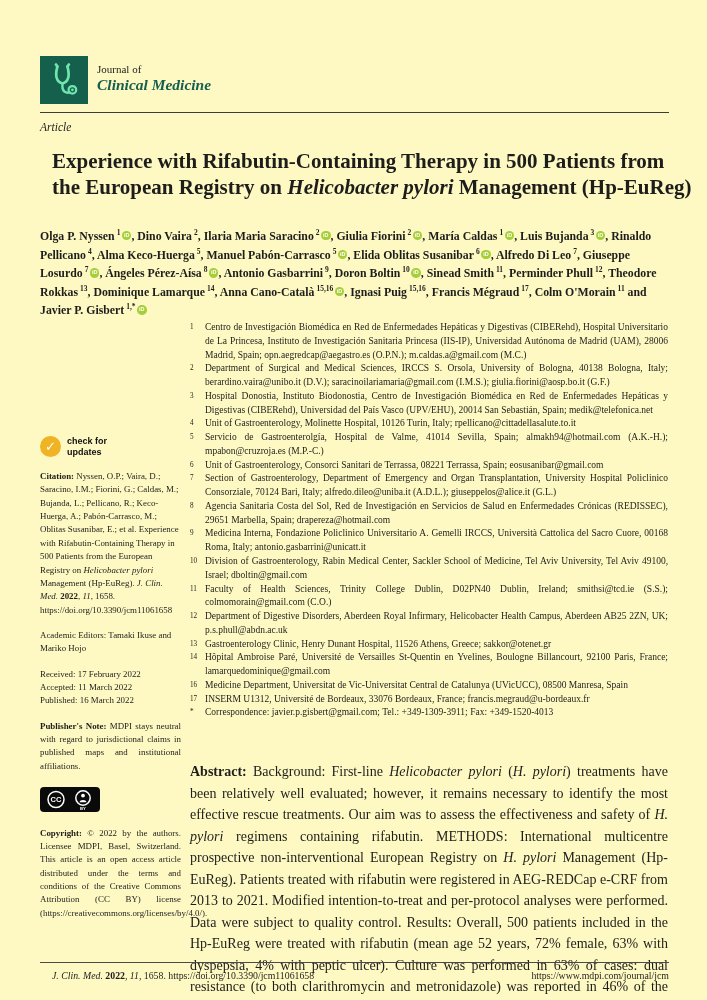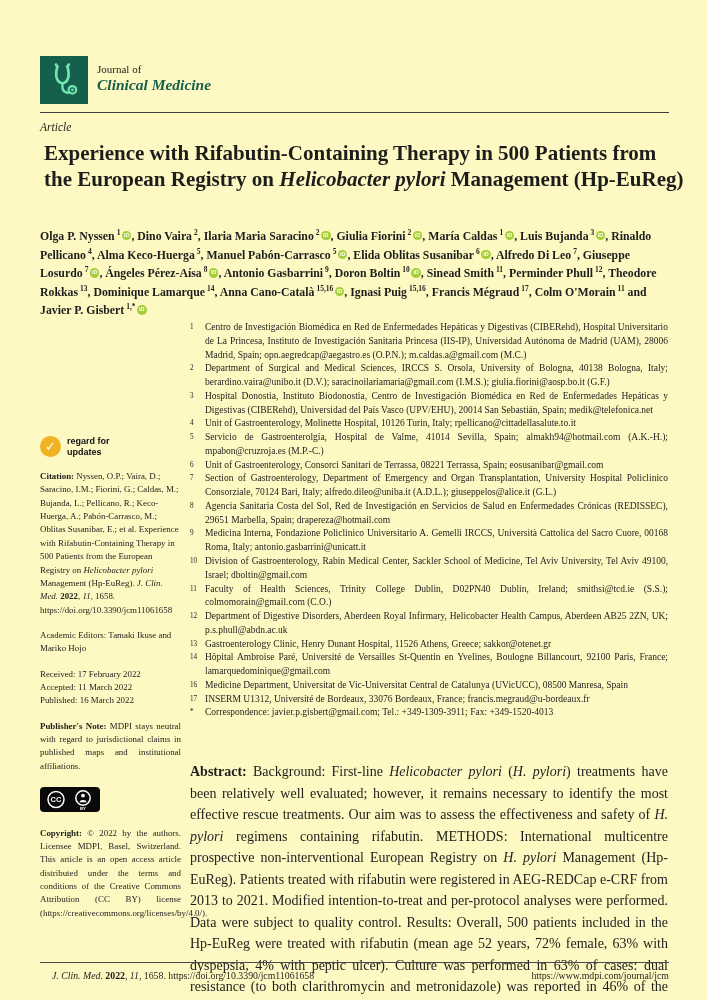--- a/index.html
+++ b/index.html
@@ -70,21 +70,21 @@
     <div class="journal-text">
       <div class="journal-prefix">Journal of</div>
       <div class="journal-name">Clinical Medicine</div>
     </div>
   </div>
 
 
   <div class="header-rule"></div>
 
   <div class="article-type">Article</div>
-  <h1 class="title" style="margin:4px"><span>Experience with Rifabutin-Containing Therapy in 500 Patients from the European Registry on </span><span class="it">Helicobacter pylori</span><span> Management (Hp-EuReg)</span></h1>
+  <h1 class="title" style="margin:12px"><span>Experience with Rifabutin-Containing Therapy in 500 Patients from the European Registry on </span><span class="it">Helicobacter pylori</span><span> Management (Hp-EuReg)</span></h1>
 
   <div class="authors"><span class="author"><span>Olga P. Nyssen</span><sup>1</sup><span class="orcid">iD</span><span>, </span></span><span class="author"><span>Dino Vaira</span><sup>2</sup><span>, </span></span><span class="author"><span>Ilaria Maria Saracino</span><sup>2</sup><span class="orcid">iD</span><span>, </span></span><span class="author"><span>Giulia Fiorini</span><sup>2</sup><span class="orcid">iD</span><span>, </span></span><span class="author"><span>María Caldas</span><sup>1</sup><span class="orcid">iD</span><span>, </span></span><span class="author"><span>Luis Bujanda</span><sup>3</sup><span class="orcid">iD</span><span>, </span></span><span class="author"><span>Rinaldo Pellicano</span><sup>4</sup><span>, </span></span><span class="author"><span>Alma Keco-Huerga</span><sup>5</sup><span>, </span></span><span class="author"><span>Manuel Pabón-Carrasco</span><sup>5</sup><span class="orcid">iD</span><span>, </span></span><span class="author"><span>Elida Oblitas Susanibar</span><sup>6</sup><span class="orcid">iD</span><span>, </span></span><span class="author"><span>Alfredo Di Leo</span><sup>7</sup><span>, </span></span><span class="author"><span>Giuseppe Losurdo</span><sup>7</sup><span class="orcid">iD</span><span>, </span></span><span class="author"><span>Ángeles Pérez-Aísa</span><sup>8</sup><span class="orcid">iD</span><span>, </span></span><span class="author"><span>Antonio Gasbarrini</span><sup>9</sup><span>, </span></span><span class="author"><span>Doron Boltin</span><sup>10</sup><span class="orcid">iD</span><span>, </span></span><span class="author"><span>Sinead Smith</span><sup>11</sup><span>, </span></span><span class="author"><span>Perminder Phull</span><sup>12</sup><span>, </span></span><span class="author"><span>Theodore Rokkas</span><sup>13</sup><span>, </span></span><span class="author"><span>Dominique Lamarque</span><sup>14</sup><span>, </span></span><span class="author"><span>Anna Cano-Català</span><sup>15,16</sup><span class="orcid">iD</span><span>, </span></span><span class="author"><span>Ignasi Puig</span><sup>15,16</sup><span>, </span></span><span class="author"><span>Francis Mégraud</span><sup>17</sup><span>, </span></span><span class="author"><span>Colm O'Morain</span><sup>11</sup><span> and </span></span><span class="author"><span>Javier P. Gisbert</span><sup>1,*</sup><span class="orcid">iD</span><span></span></span></div>
 
   <div class="affiliations">
       <div class="aff-row">
         <span class="aff-num">1</span>
         <span class="aff-text">Centro de Investigación Biomédica en Red de Enfermedades Hepáticas y Digestivas (CIBERehd), Hospital Universitario de La Princesa, Instituto de Investigación Sanitaria Princesa (IIS-IP), Universidad Autónoma de Madrid (UAM), 28006 Madrid, Spain; opn.aegredcap@aegastro.es (O.P.N.); m.caldas.a@gmail.com (M.C.)</span>
       </div>
       <div class="aff-row">
         <span class="aff-num">2</span>
@@ -152,21 +152,21 @@
       </div>
     </div>
 
   <div class="abstract"><span class="b">Abstract: </span><span>Background: First-line </span><span class="it">Helicobacter pylori</span><span> (</span><span class="it">H. pylori</span><span>) treatments have been relatively well evaluated; however, it remains necessary to identify the most effective rescue treatments. Our aim was to assess the effectiveness and safety of </span><span class="it">H. pylori</span><span> regimens containing rifabutin. METHODS: International multicentre prospective non-interventional European Registry on </span><span class="it">H. pylori</span><span> Management (Hp-EuReg). Patients treated with rifabutin were registered in AEG-REDCap e-CRF from 2013 to 2021. Modified intention-to-treat and per-protocol analyses were performed. Data were subject to quality control. Results: Overall, 500 patients included in the Hp-EuReg were treated with rifabutin (mean age 52 years, 72% female, 63% with dyspepsia, 4% with peptic ulcer). Culture was performed in 63% of cases: dual resistance (to both clarithromycin and metronidazole) was reported in 46% of the cases, and triple resistance (to clarithromycin, metronidazole, and levofloxacin) in 39%. In 87% of</span></div>
 
   <div class="sidebar">
 
     <div class="cfu">
       <div class="cfu-circle">✓</div>
       <div class="cfu-text">
-        <div>regard for</div>
+        <div>check for</div>
         <div>updates</div>
       </div>
     </div>
 
     <div class="side-block"><span class="b">Citation: </span><span>Nyssen, O.P.; Vaira, D.; Saracino, I.M.; Fiorini, G.; Caldas, M.; Bujanda, L.; Pellicano, R.; Keco-Huerga, A.; Pabón-Carrasco, M.; Oblitas Susanibar, E.; et al. Experience with Rifabutin-Containing Therapy in 500 Patients from the European Registry on </span><span class="it">Helicobacter pylori</span><span> Management (Hp-EuReg). </span><span class="it">J. Clin. Med. </span><span class="b">2022</span><span>, </span><span class="it">11</span><span>, 1658. </span><span>https://doi.org/10.3390/jcm11061658</span></div>
 
     <div class="side-block">Academic Editors: Tamaki Ikuse and Mariko Hojo</div>
 
     <div class="side-block">
       <div>Received: 17 February 2022</div>

